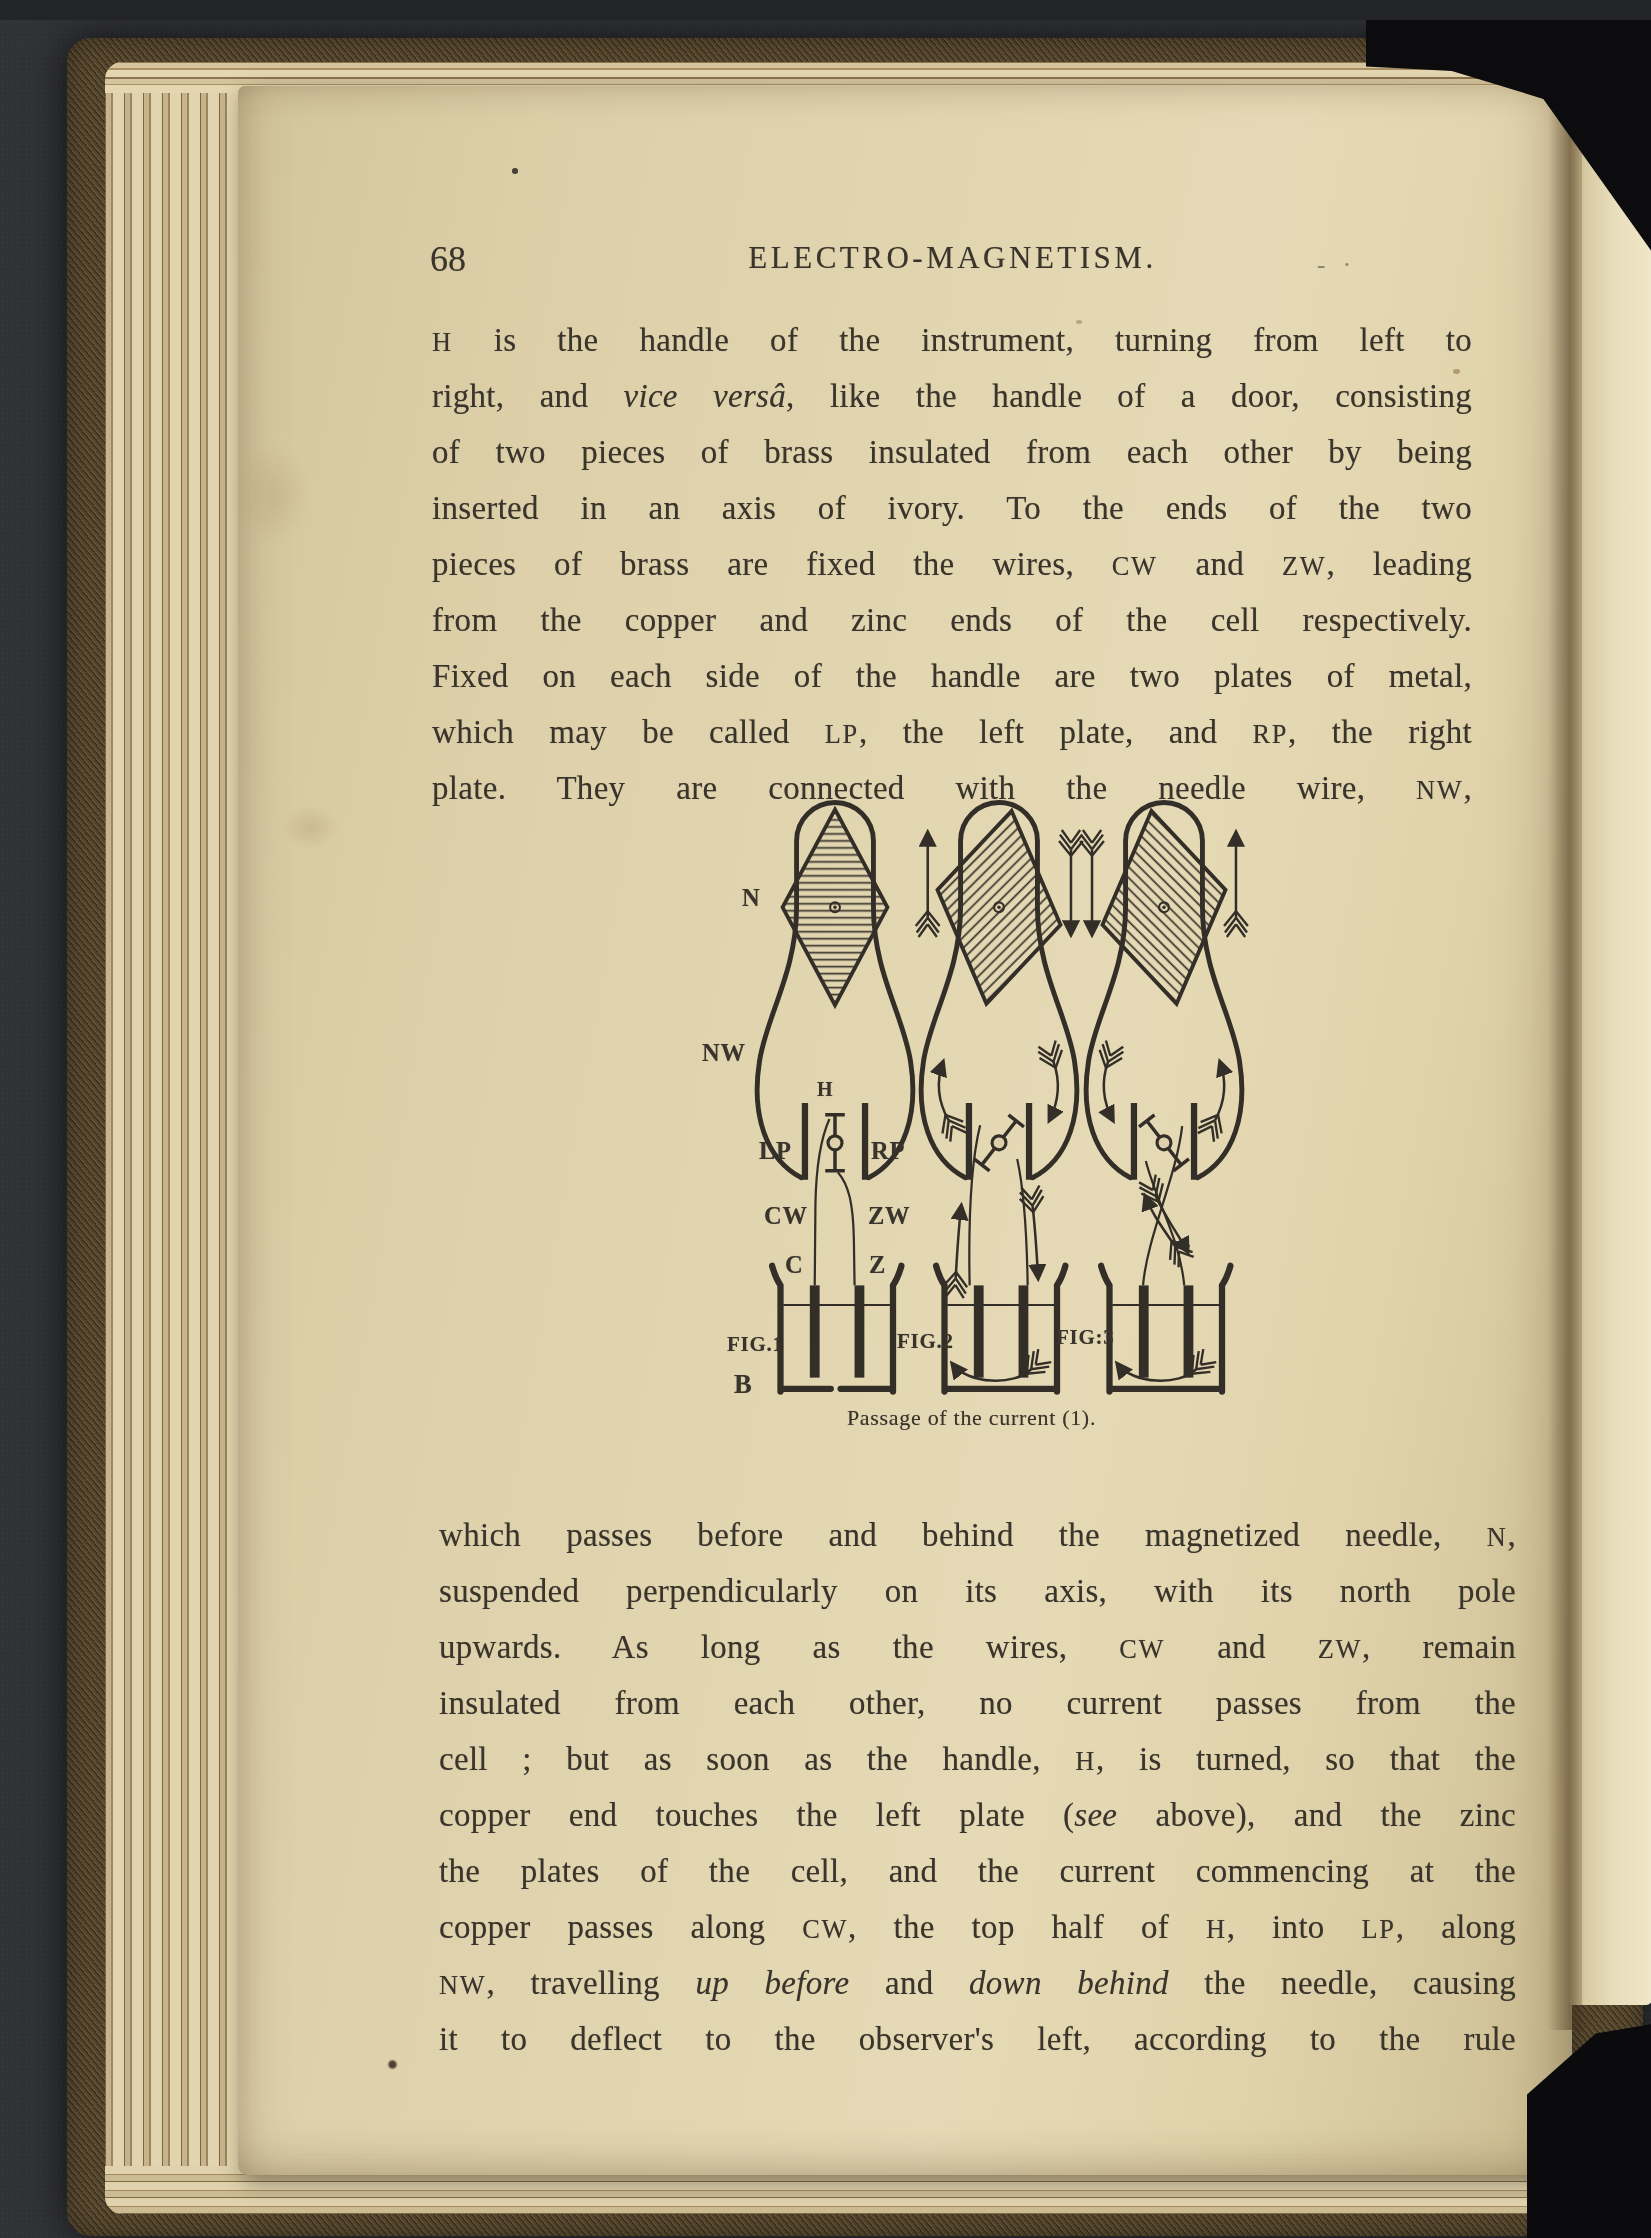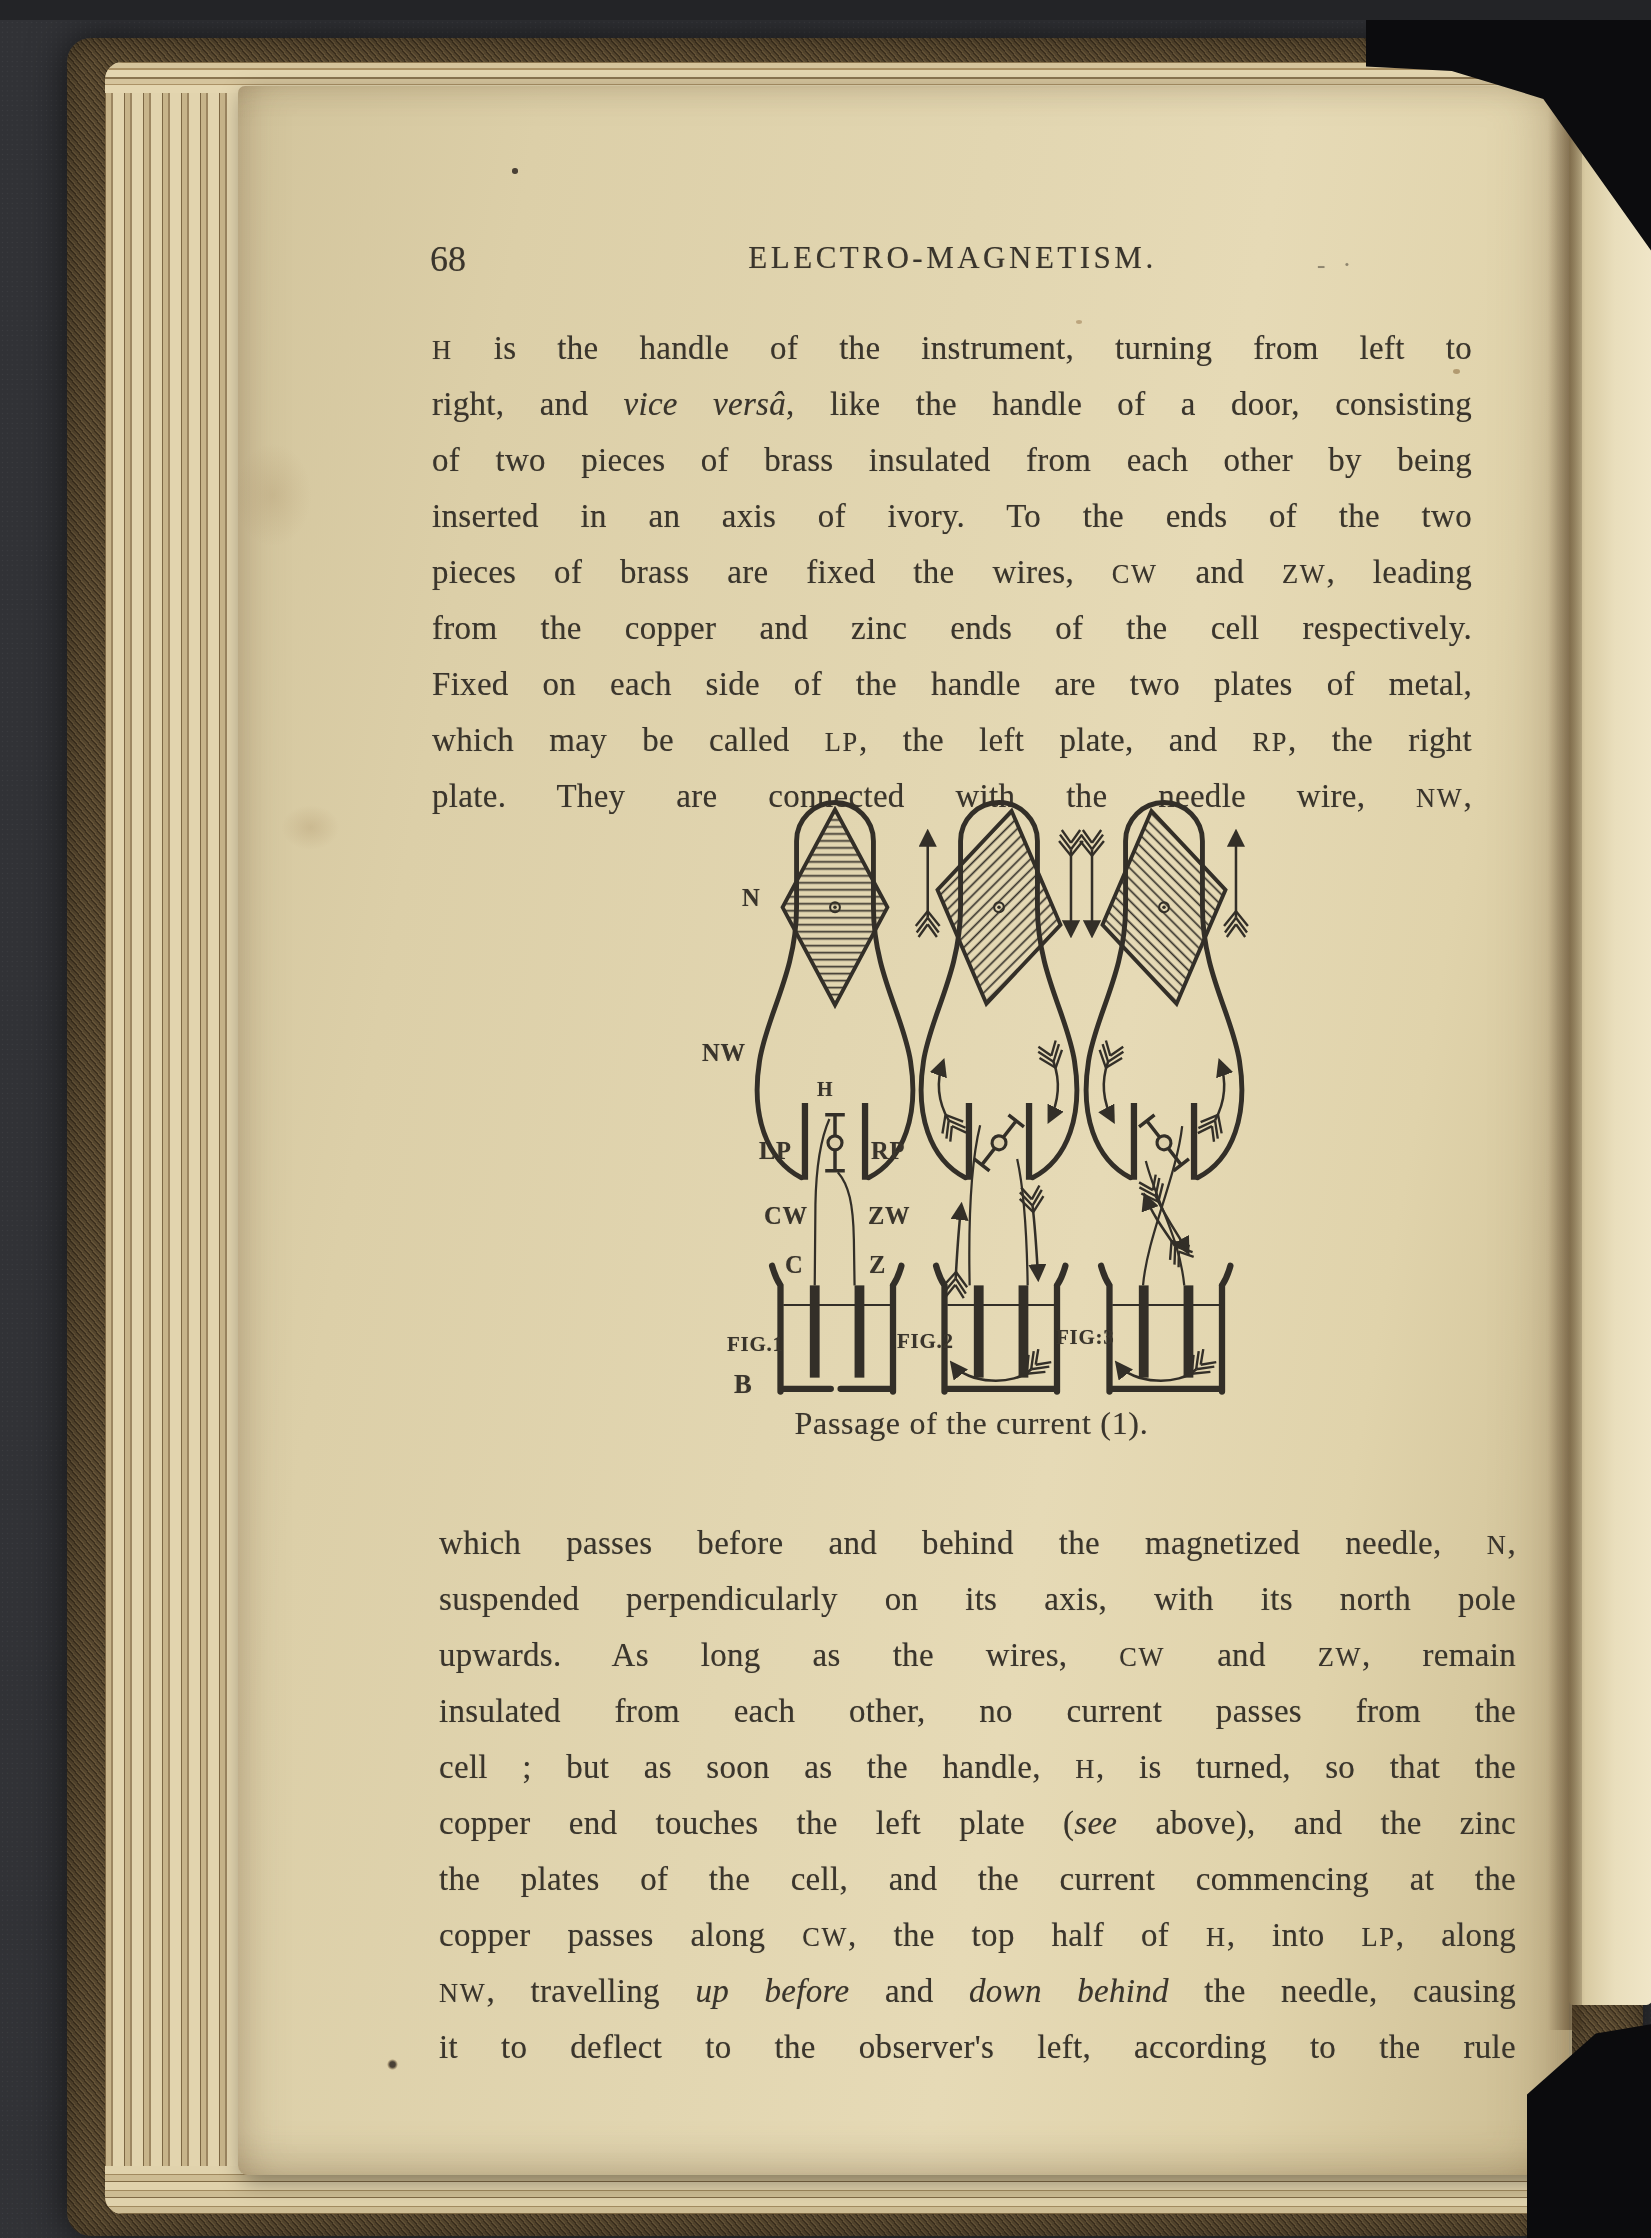--- a/index.html
+++ b/index.html
@@ -40,26 +40,26 @@
   #blackBottom{left:1527px;top:2004px;width:125px;height:235px;background:#0b0b0d;
         clip-path:polygon(0 30%,55% 4%,100% 0,100% 100%,0 100%);}
   
   .fleck{border-radius:50%;}
   
   .ink{color:#3a352c;text-shadow:0 0 0.7px rgba(58,53,44,.45);}
   #pageno{left:430px;top:218px;font-size:36px;}
   #runhead{left:432px;top:220px;width:1041px;text-align:center;font-size:31px;letter-spacing:3.5px;}
   #mmarks{left:1317px;top:231px;font-size:25px;opacity:.5;letter-spacing:5.6px;}
   .para{font-size:33px;word-spacing:4.2px;letter-spacing:0.3px;}
-  .para .line{height:56px;line-height:56px;text-align:justify;text-align-last:justify;overflow:hidden;}
+  .para .line{height:56px;line-height:40px;text-align:justify;text-align-last:justify;overflow:hidden;}
   #para1{left:432px;top:300px;width:1040px;}
   #para2{left:439px;top:1495px;width:1077px;}
   .sc{font-size:.8em;letter-spacing:1.7px;}
   .it{font-style:italic;}
-  #caption{left:741px;top:1385px;width:461px;text-align:center;font-size:32px;letter-spacing:0.7px;}
+  #caption{left:741px;top:1385px;width:461px;text-align:center;font-size:22px;letter-spacing:0.7px;}
   .flabel{font-weight:bold;font-size:24.5px;letter-spacing:0.7px;}
   .flabel.small{font-size:20px;}
   .figlabel{font-weight:bold;font-size:21px;letter-spacing:0.7px;}
   
   svg.fig{position:absolute;overflow:visible;}
   .wireloop{fill:none;stroke:#332f28;stroke-width:7;stroke-linecap:round;}
   .ndl{stroke:#332f28;stroke-width:5.5;}
   .dot-o{fill:none;stroke:#332f28;stroke-width:3;}
   .dot-i{fill:#332f28;}
   .plate{stroke:#332f28;stroke-width:9;fill:none;}

